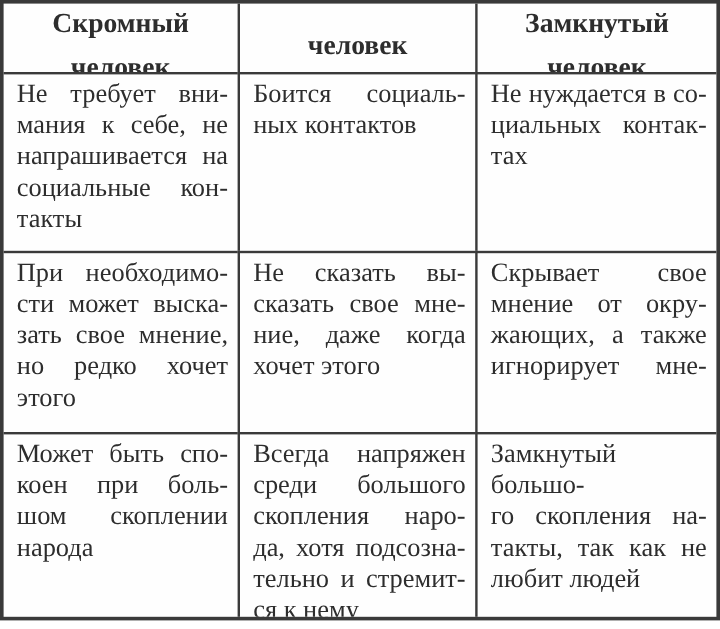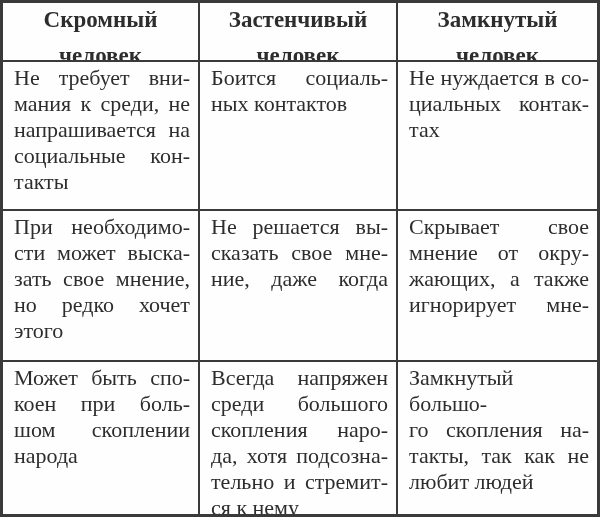--- a/index.html
+++ b/index.html
@@ -67,31 +67,30 @@
 </head>
 <body>
 
 <div class="tbl">
 
   <div class="cell row-header col-first">
     <div class="hline">Скромный</div>
     <div class="hline">человек</div>
   </div>
   <div class="cell row-header">
-    <div class="hline">Застенчивый</div>
     <div class="hline">человек</div>
   </div>
   <div class="cell row-header">
     <div class="hline">Замкнутый</div>
     <div class="hline">человек</div>
   </div>
 
   <div class="cell col-first">
     <div class="line">Не требует вни-</div>
-    <div class="line">мания к среди, не</div>
+    <div class="line">мания к себе, не</div>
     <div class="line">напрашивается на</div>
     <div class="line">социальные кон-</div>
     <div class="line last">такты</div>
   </div>
   <div class="cell">
     <div class="line">Боится социаль-</div>
     <div class="line last">ных контактов</div>
   </div>
   <div class="cell">
     <div class="line">Не нуждается в со-</div>
@@ -100,23 +99,24 @@
   </div>
 
   <div class="cell col-first">
     <div class="line">При необходимо-</div>
     <div class="line">сти может выска-</div>
     <div class="line">зать свое мнение,</div>
     <div class="line">но редко хочет</div>
     <div class="line last">этого</div>
   </div>
   <div class="cell">
-    <div class="line">Не решается вы-</div>
+    <div class="line">Не сказать вы-</div>
     <div class="line">сказать свое мне-</div>
     <div class="line">ние, даже когда</div>
+    <div class="line last">хочет этого</div>
   </div>
   <div class="cell">
     <div class="line">Скрывает свое</div>
     <div class="line">мнение от окру-</div>
     <div class="line">жающих, а также</div>
     <div class="line">игнорирует мне-</div>
   </div>
 
   <div class="cell col-first">
     <div class="line">Может быть спо-</div>

